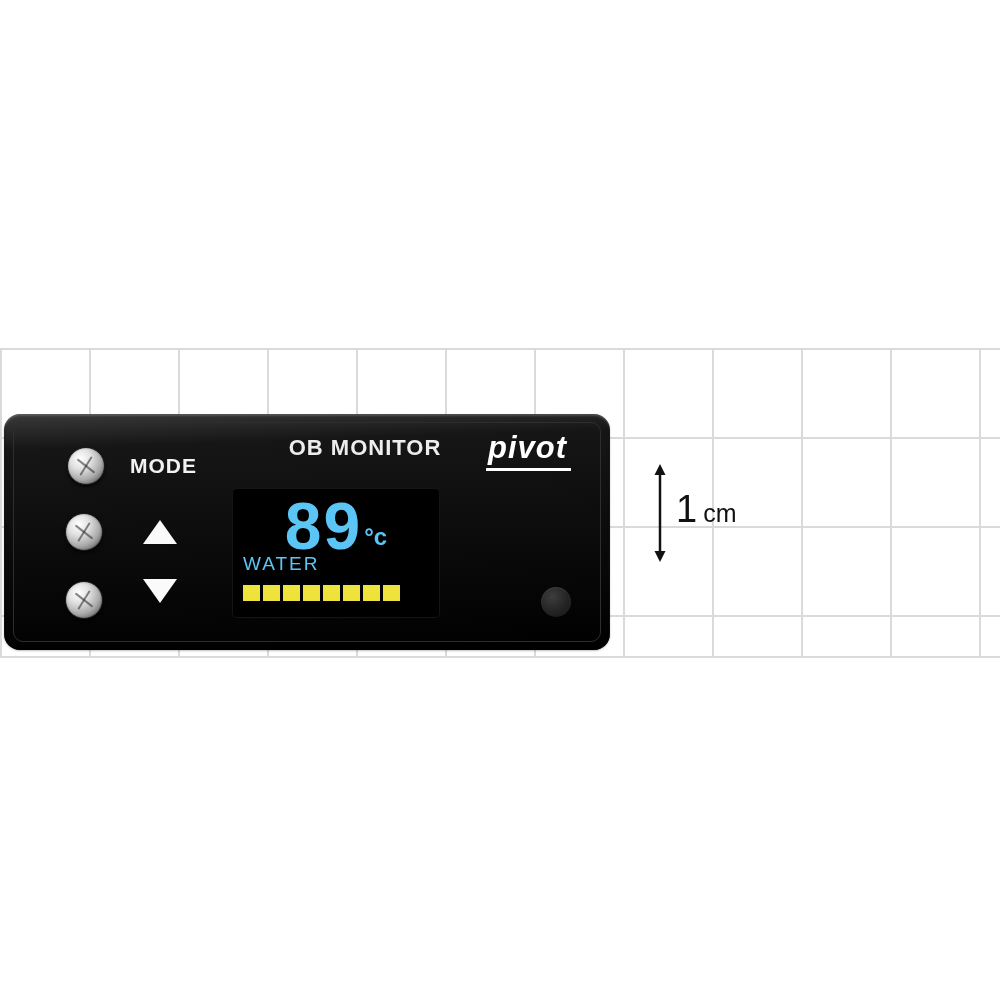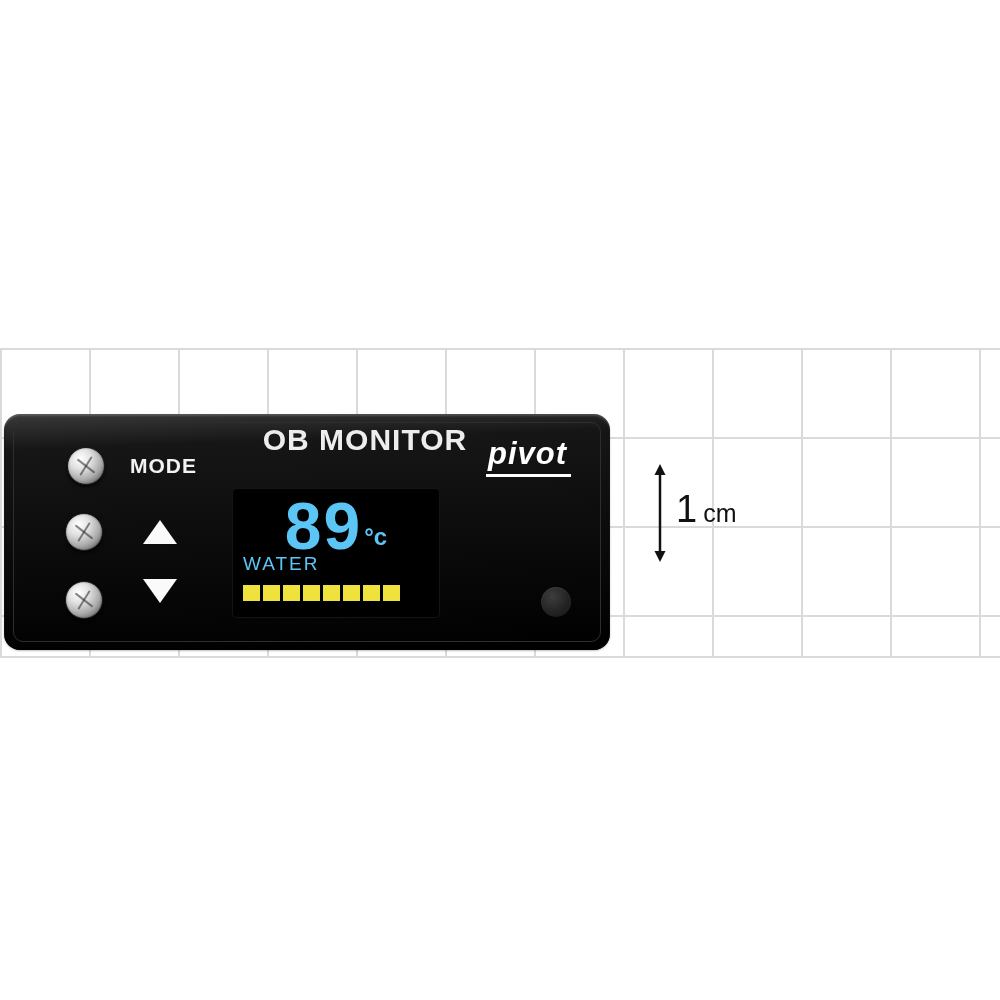--- a/index.html
+++ b/index.html
@@ -34,24 +34,24 @@
 
   .mode-label{position:absolute;left:126px;top:40px;color:#f2f2f2;font-size:21px;font-weight:700;
     letter-spacing:1px;}
 
   .tri{position:absolute;width:0;height:0;}
   .tri-up{left:139px;top:106px;border-left:17px solid transparent;border-right:17px solid transparent;
     border-bottom:24px solid #fafafa;}
   .tri-down{left:139px;top:165px;border-left:17px solid transparent;border-right:17px solid transparent;
     border-top:24px solid #fafafa;}
 
-  .panel-title{position:absolute;left:251px;top:9px;width:220px;text-align:center;color:#ededed;
-    font-size:30px;font-weight:700;letter-spacing:1px;}
+  .panel-title{position:absolute;left:251px;top:21px;width:220px;text-align:center;color:#ededed;
+    font-size:22px;font-weight:700;letter-spacing:1px;}
   .brand-logo{position:absolute;left:482px;top:2px;color:#fff;font-size:31px;font-weight:700;
-    font-style:italic;letter-spacing:1px;border-bottom:3px solid #fff;padding:8px 4px 2px 2px;margin-top:12px;}
+    font-style:italic;letter-spacing:1px;border-bottom:3px solid #fff;padding:14px 4px 2px 2px;}
 
   
   .screen{position:absolute;left:229px;top:75px;width:206px;height:128px;background:#000;
     border-radius:4px;box-shadow:0 0 0 1px #141414;}
   .value-row{position:absolute;left:0;top:4px;width:100%;text-align:center;white-space:nowrap;}
   .value-num{display:inline-block;color:var(--value-color,#5bc5f5);font-size:66px;line-height:1;
     font-weight:700;letter-spacing:2px;}
   .value-unit{display:inline-block;color:var(--value-color,#5bc5f5);font-size:24px;font-weight:700;
     vertical-align:baseline;position:relative;top:-4px;margin-left:2px;}
   .channel-label{position:absolute;left:10px;top:64px;color:var(--value-color,#5bc5f5);

